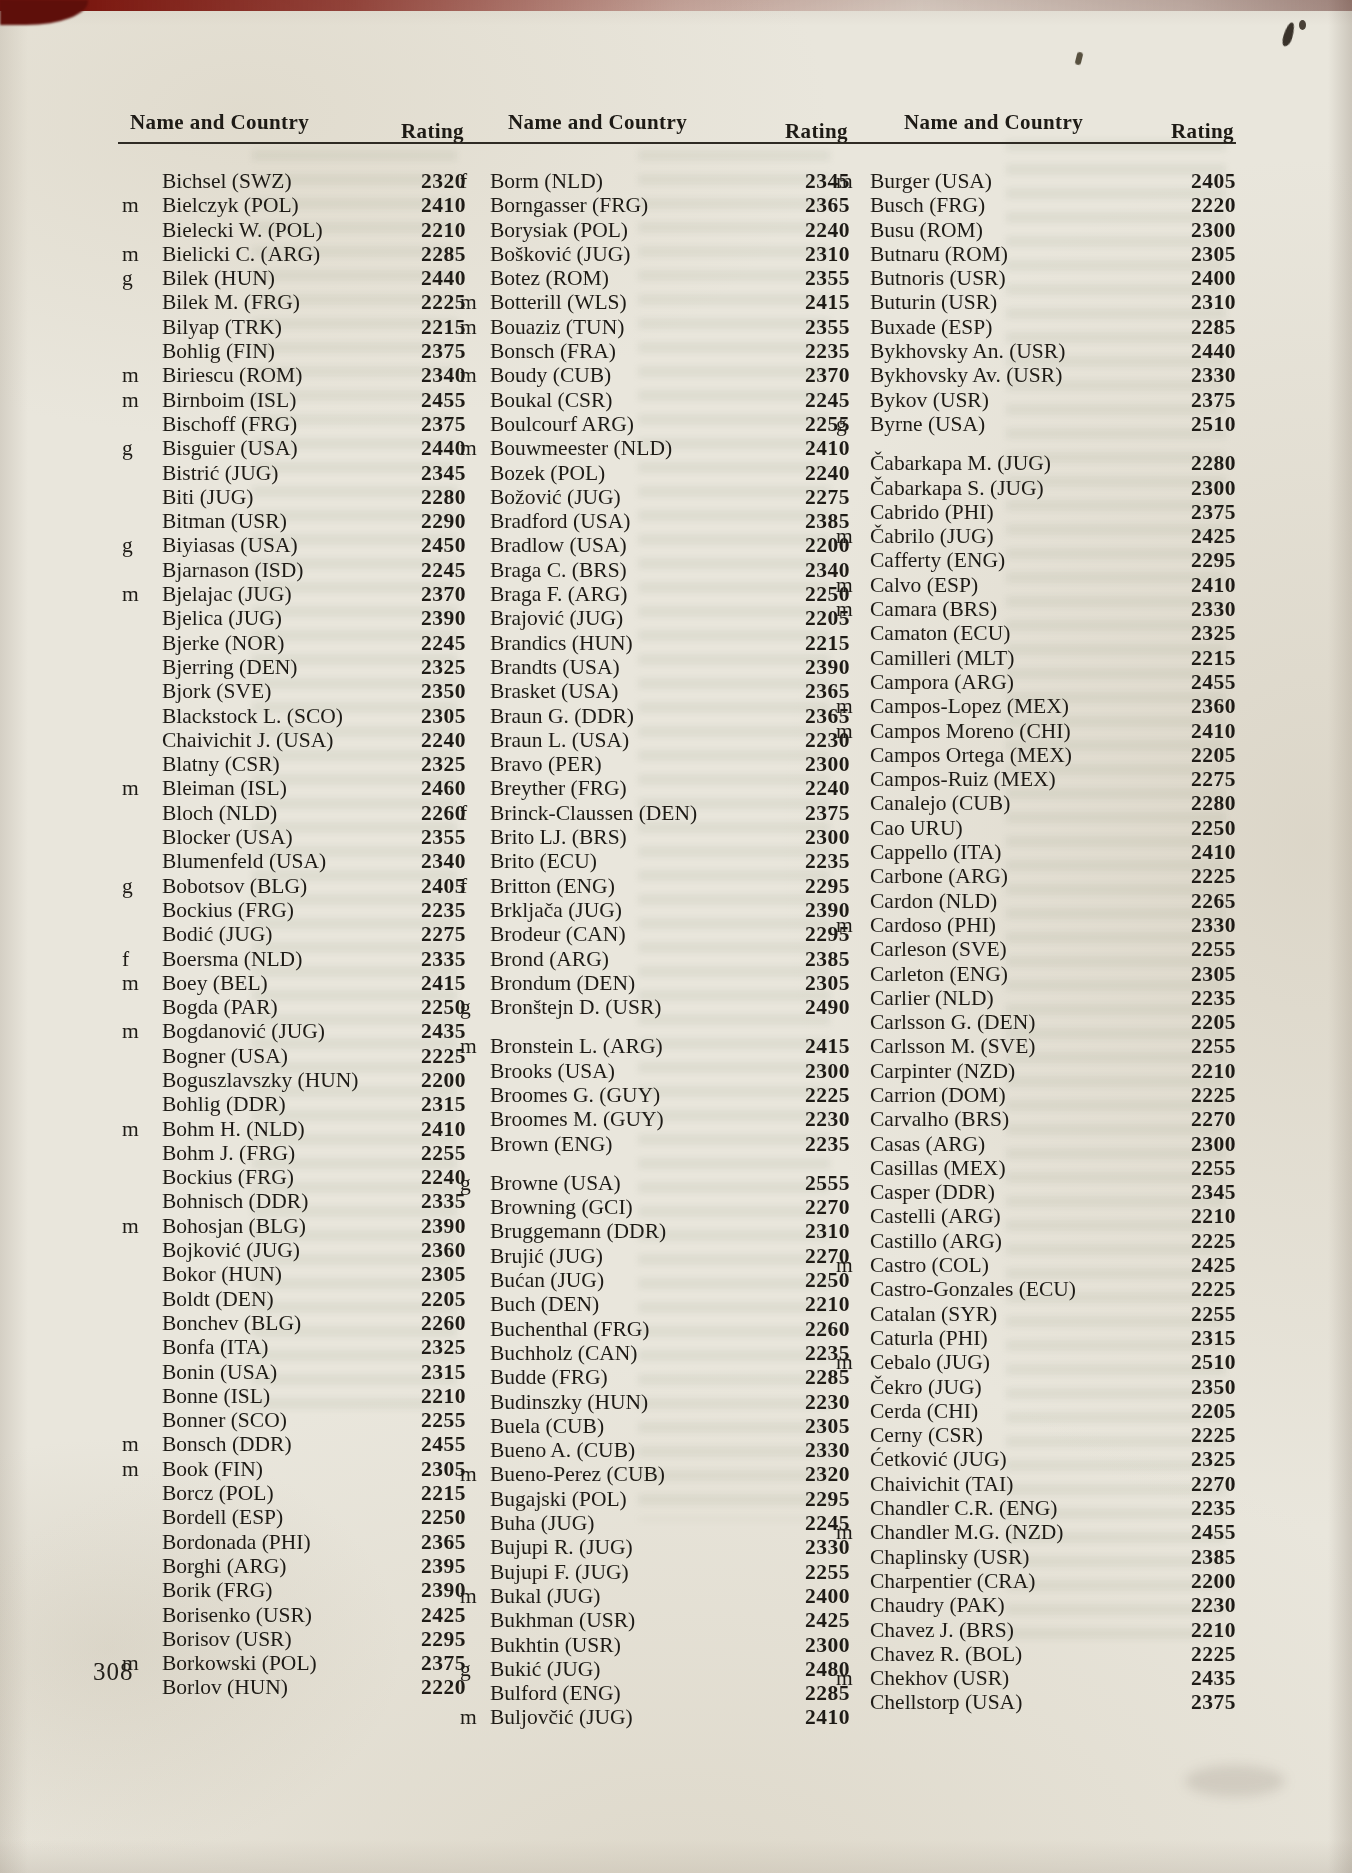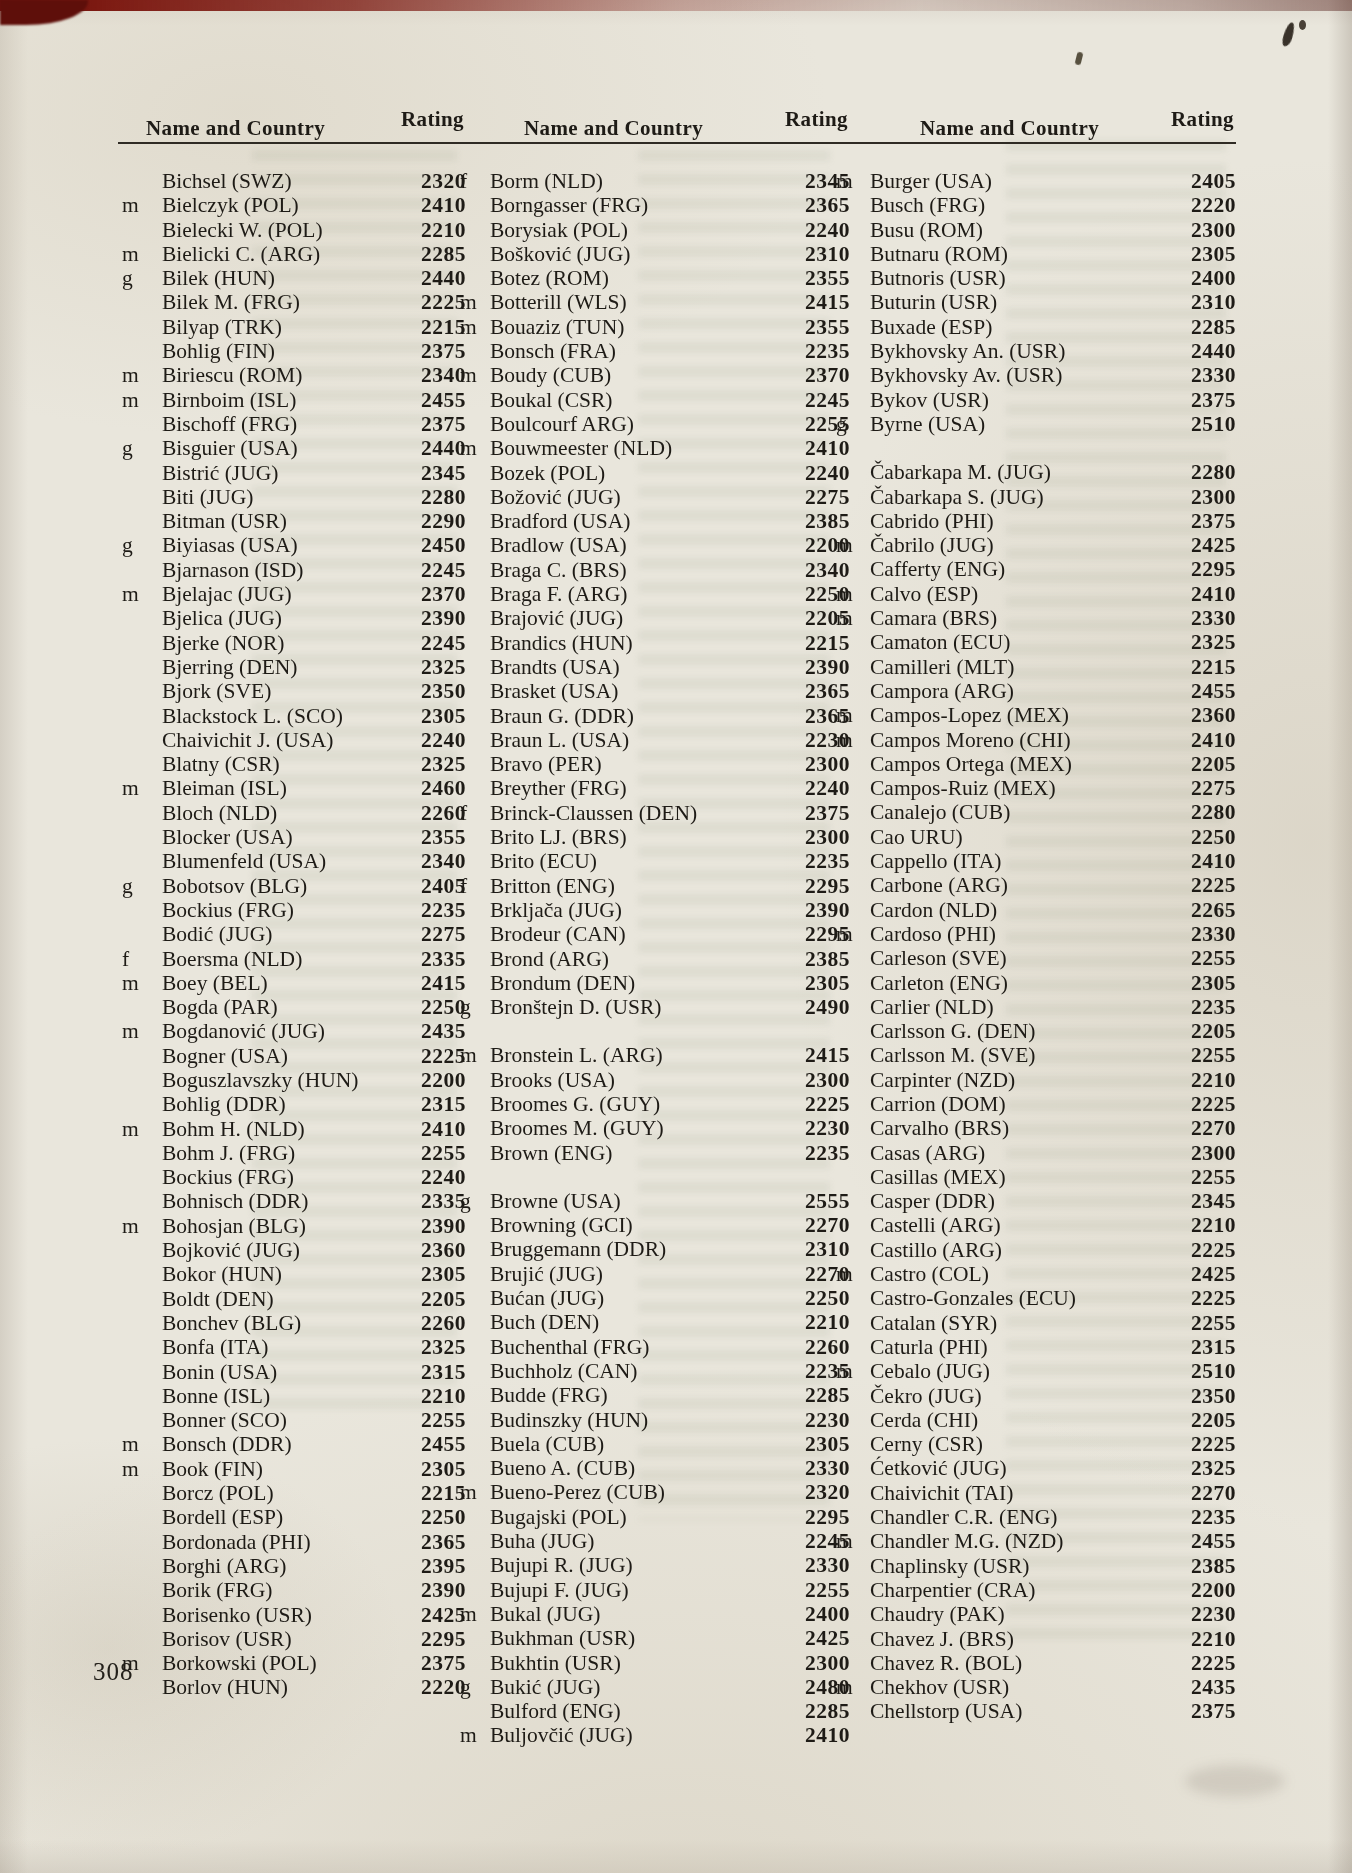--- a/index.html
+++ b/index.html
@@ -61,29 +61,29 @@
   
   .col{position:absolute;top:104px;}
   .col1{left:118px;width:348px;--pw:44px;--hi:12px;}
   .col2{left:456px;width:394px;--pw:34px;--hi:52px;}
   .col3{left:832px;width:404px;--pw:38px;--hi:72px;}
   .colhead{
     position:relative;height:38px;
     border-bottom:2px solid #2f2b24;
     font-size:21px;font-weight:700;letter-spacing:0.4px;
   }
-  .colhead .h-name{position:absolute;left:var(--hi);top:12px;margin-left:16px;}
-  .colhead .h-rating{position:absolute;right:2px;top:3px;}
+  .colhead .h-name{position:absolute;left:var(--hi);top:6px;}
+  .colhead .h-rating{position:absolute;right:2px;top:15px;}
   .rows{padding-top:25px;}
   .row{
     display:flex;align-items:baseline;
     height:24.3px;line-height:24.3px;
     font-size:21.5px;white-space:nowrap;
   }
-  .row.gap{margin-top:24px;}
+  .row.gap{margin-top:15px;}
   .row .t{width:var(--pw);padding-left:4px;box-sizing:border-box;flex:none;}
   .row .n{flex:1 1 auto;overflow:hidden;}
   .row .r{width:80px;flex:none;text-align:right;font-weight:700;letter-spacing:0.5px;}
   .page-number{
     position:absolute;left:93px;top:1658px;
     font-size:25px;letter-spacing:1px;color:#23201a;text-align:right;
   }
 </style>
 </head>
 <body>

